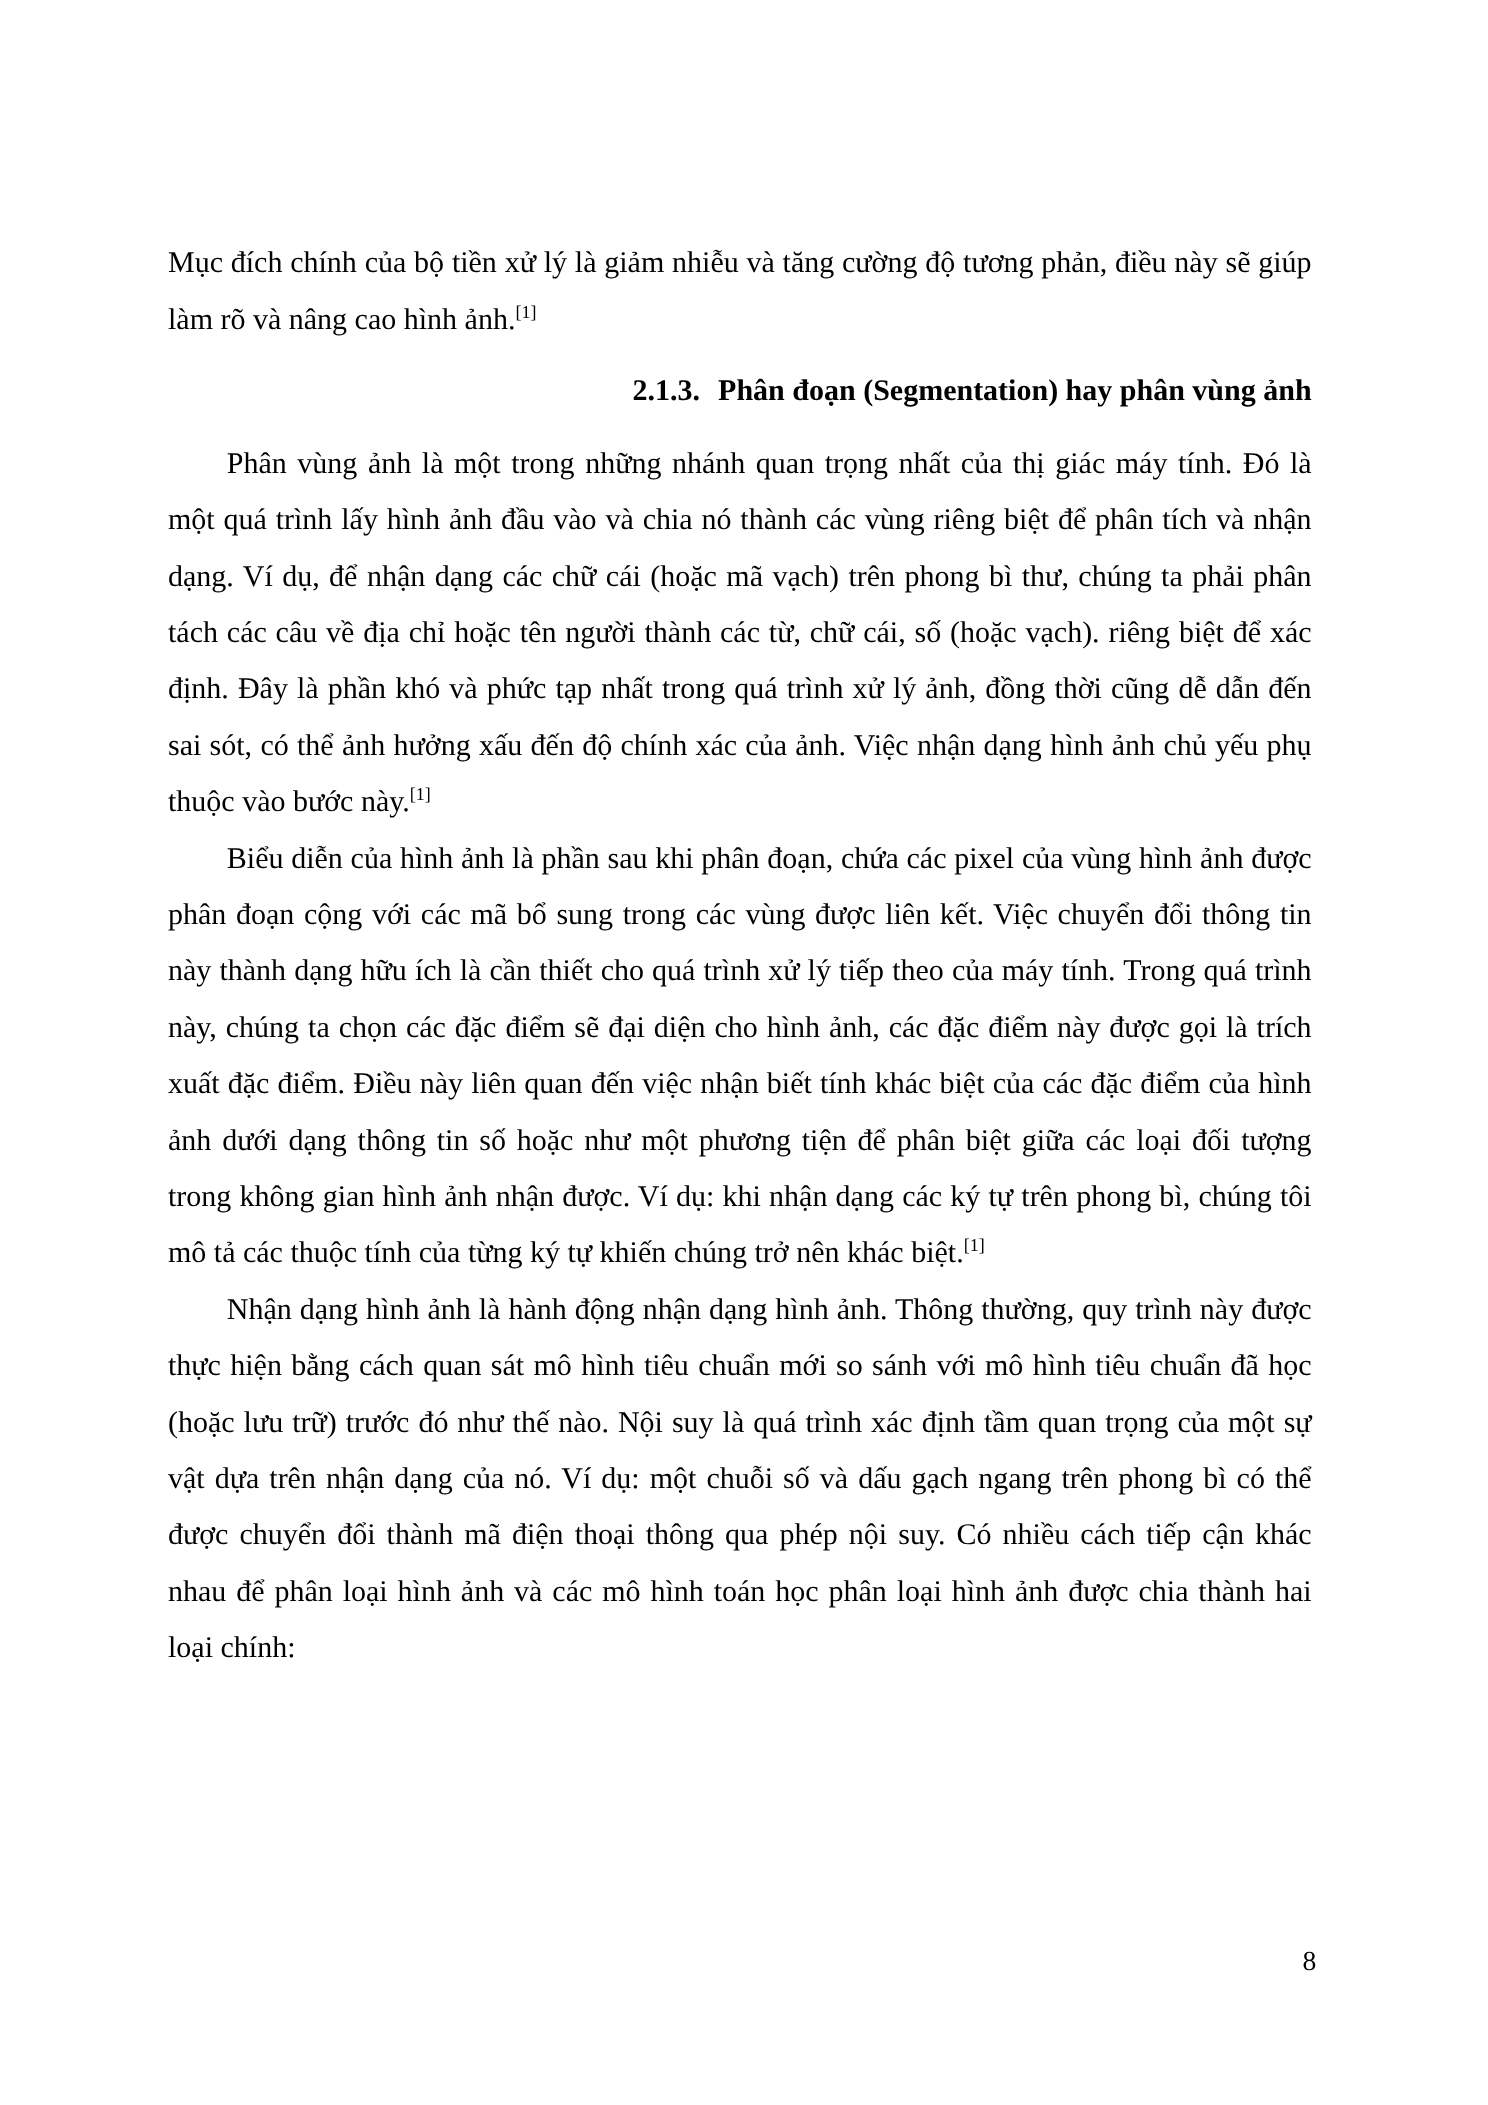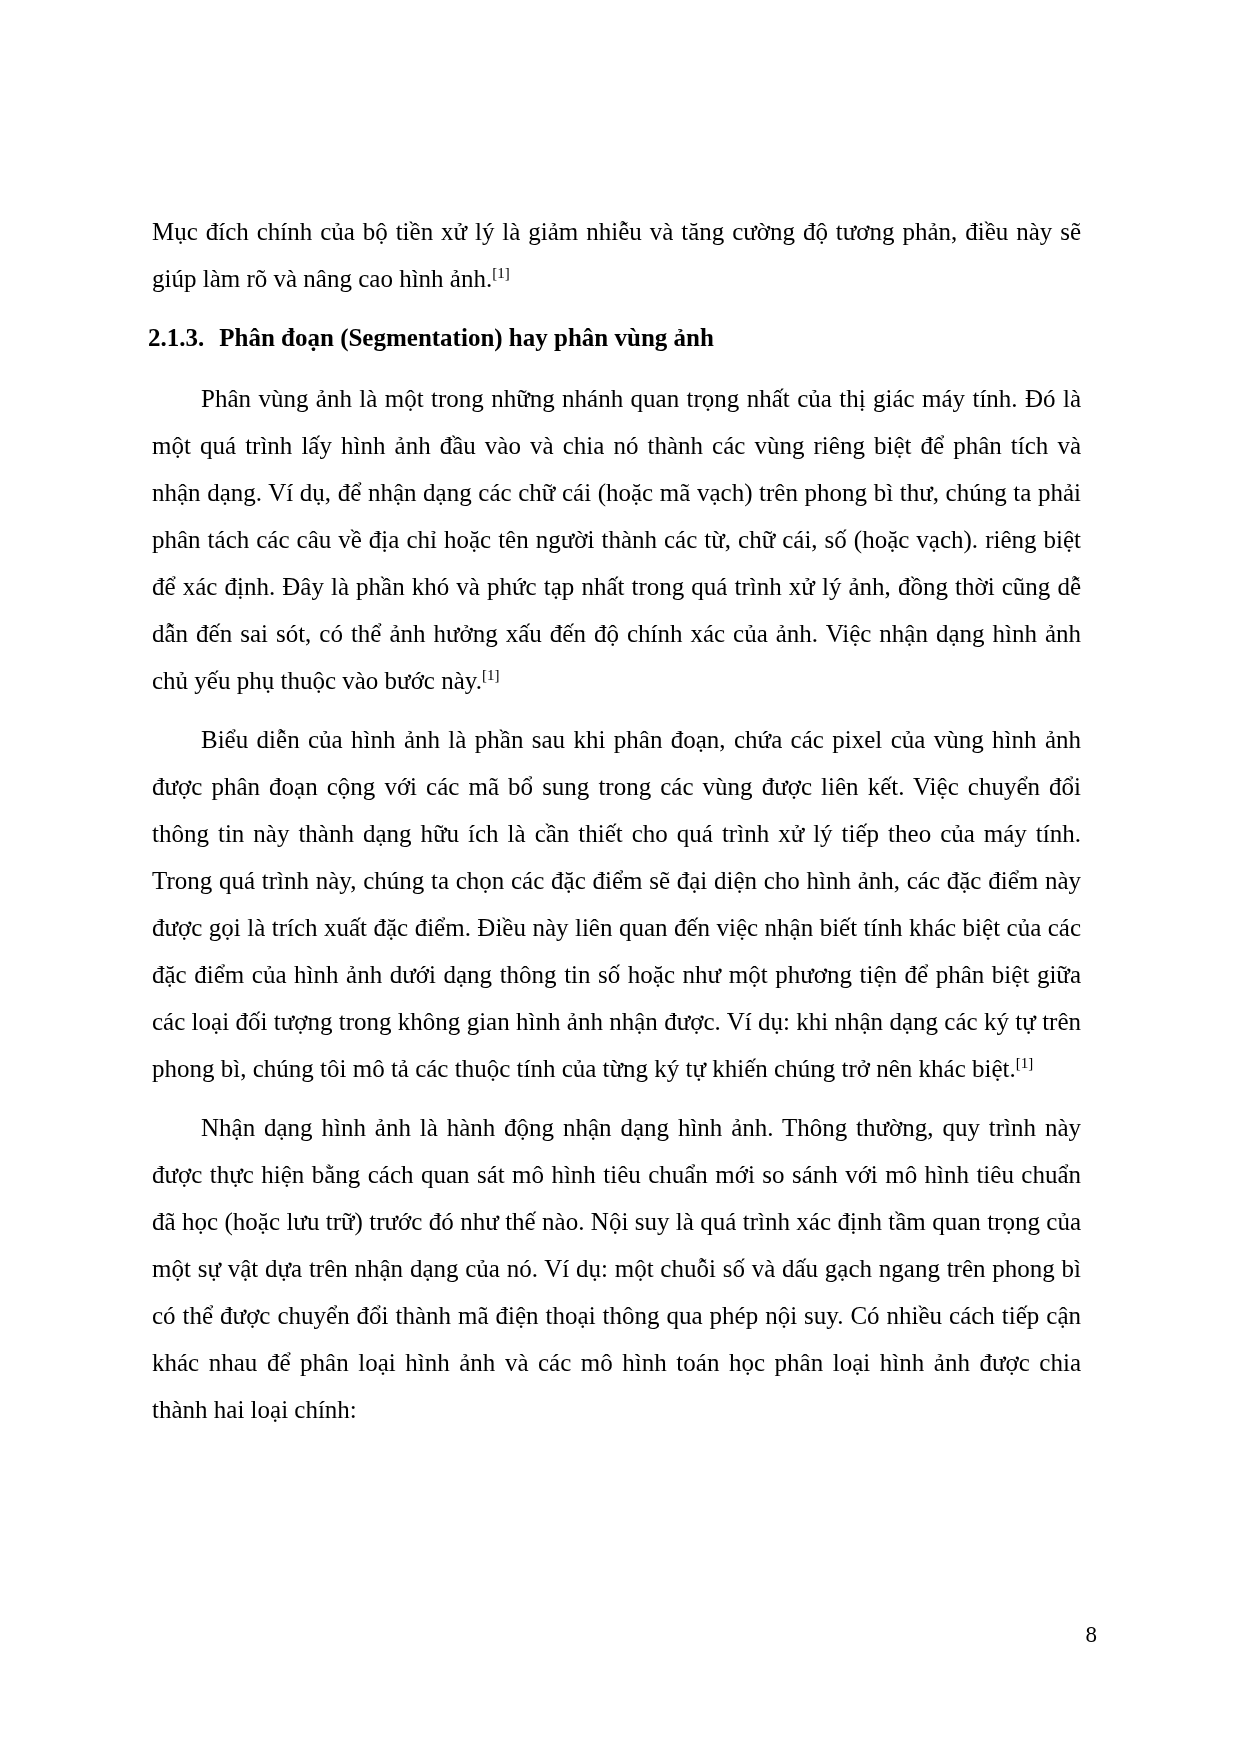--- a/index.html
+++ b/index.html
@@ -19,30 +19,30 @@
   .page-body {
     position: absolute;
     left: 140px;
     top: 196px;
     width: 953px;
     font-size: 25px;
     line-height: 47px;
     text-align: justify;
   }
   p.para {
-    margin: 12px;
+    margin: 0;
   }
   p.para.indent {
     text-indent: 49px;
   }
   h2.heading {
     font-size: 25px;
     font-weight: bold;
     line-height: 47px;
-    text-align: left;
+    text-align: right;
     margin: 12px 0 14px 0;
     padding-left: 8px;
   }
   h2.heading .hnum {
     margin-right: 15px;
   }
   sup.ref {
     font-size: 15px;
     line-height: 0;
     vertical-align: super;

